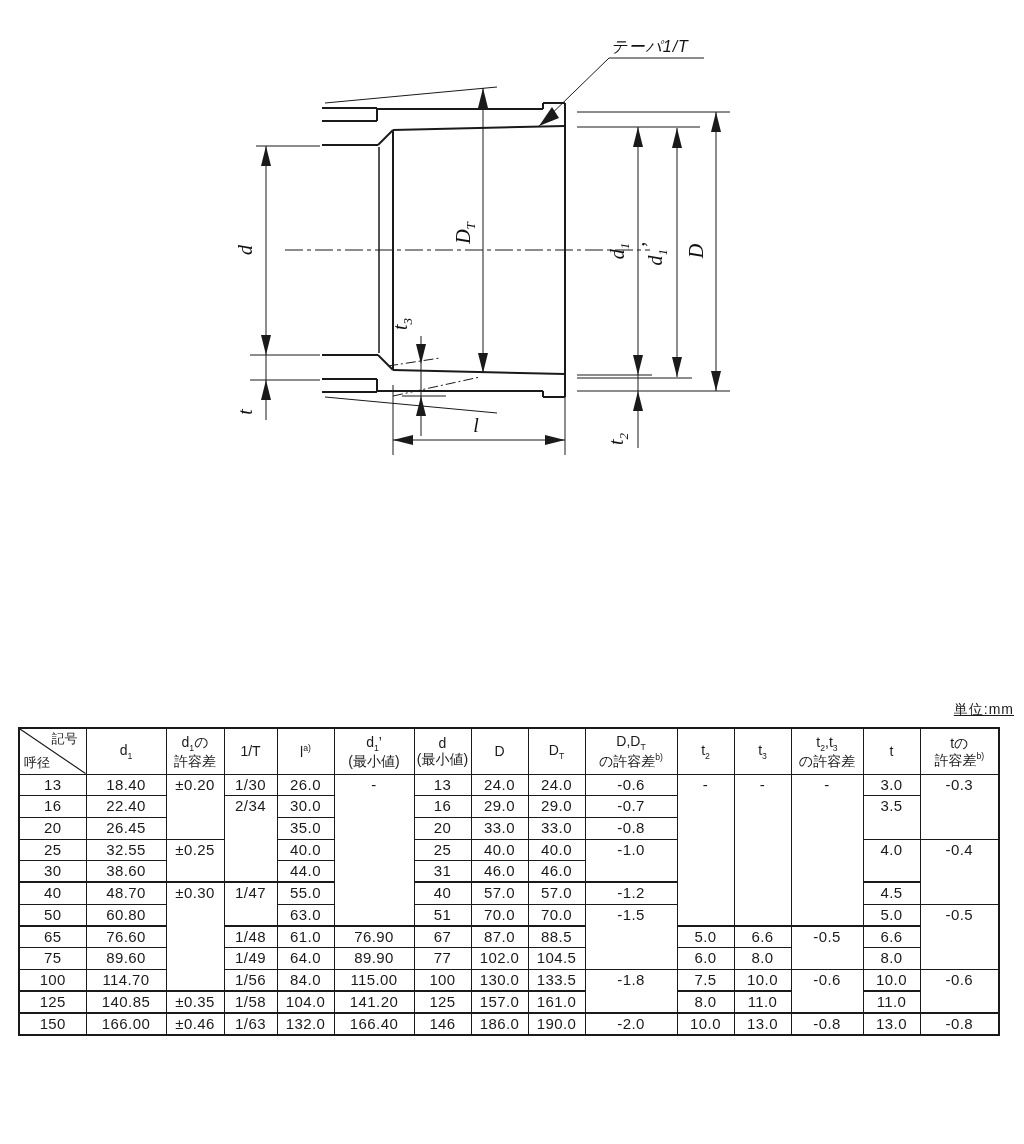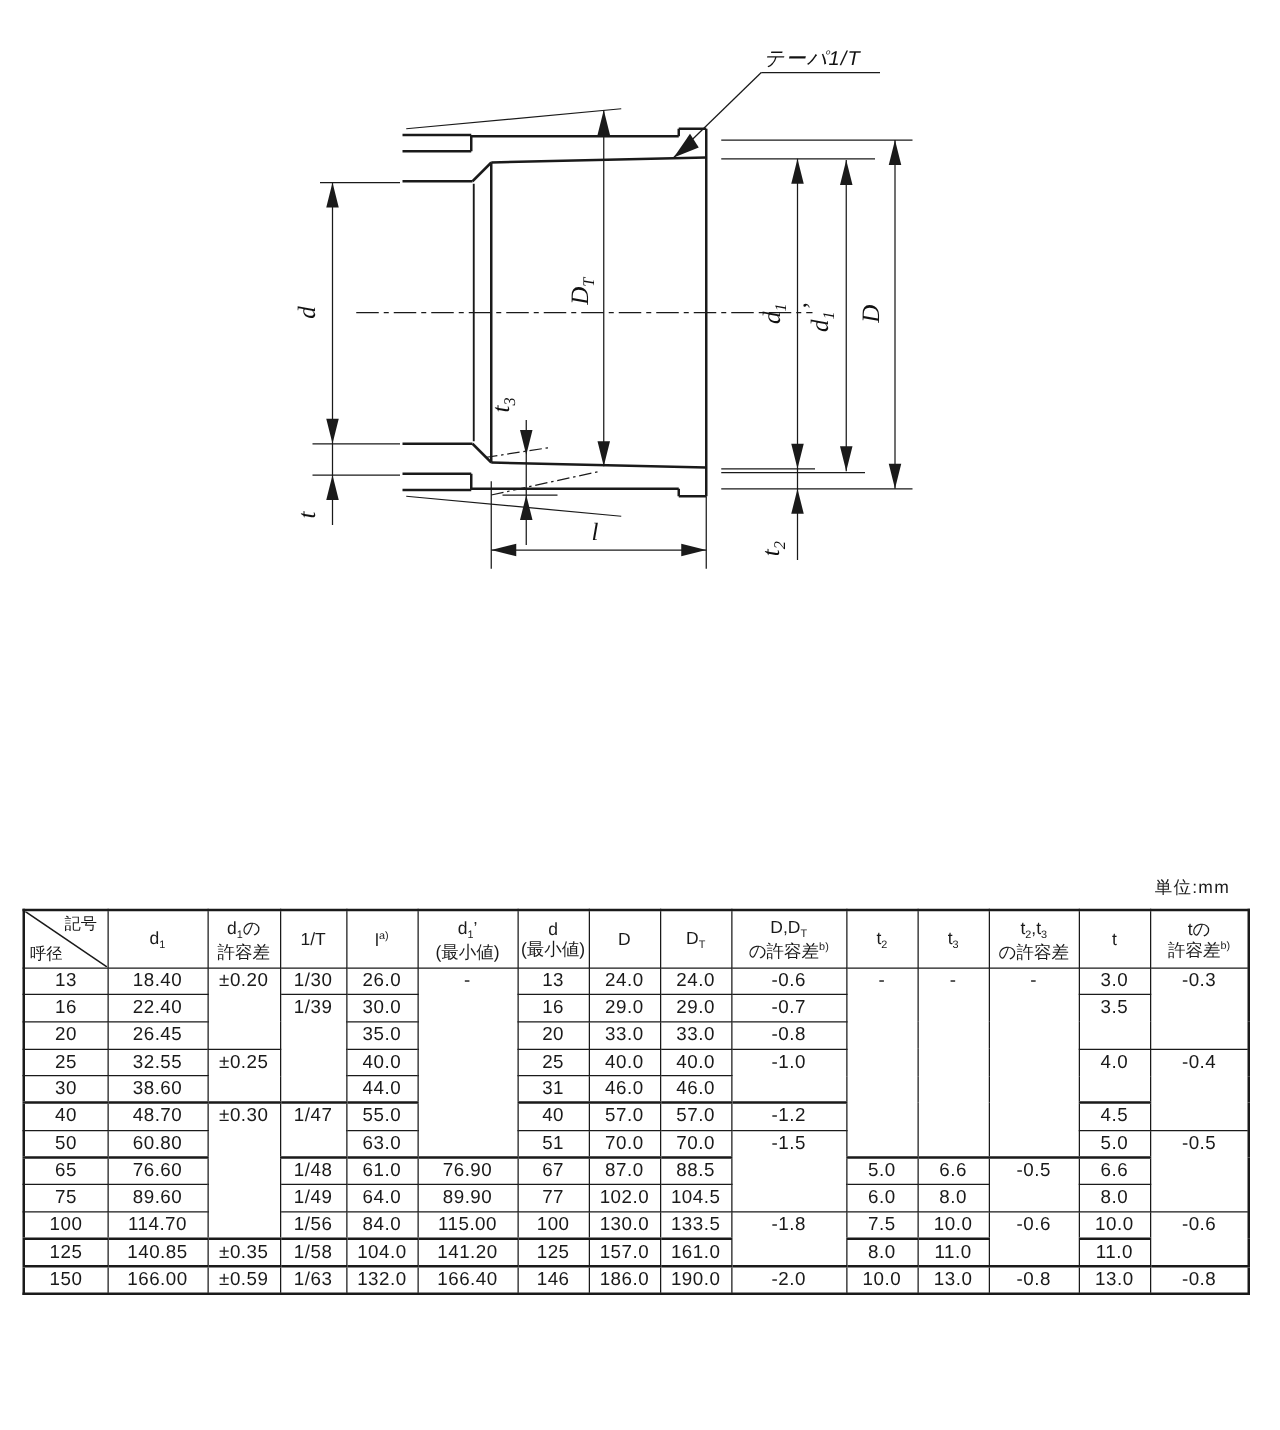--- a/index.html
+++ b/index.html
@@ -11,21 +11,21 @@
   .thick{stroke:#1a1a1a;stroke-width:2;fill:none;}
   .thin{stroke:#1a1a1a;stroke-width:1;fill:none;}
   .thin15{stroke:#1a1a1a;stroke-width:1.5;fill:none;}
   .arrow{fill:#1a1a1a;stroke:none;}
   .dimtext{font-family:"Liberation Serif","DejaVu Serif",serif;font-style:italic;
            font-size:20px;fill:#111;}
   .tsub{font-size:13px;}
   .tapertext{font-family:"Liberation Sans",sans-serif;font-style:italic;font-size:16px;fill:#111;letter-spacing:1px;}
 
   
-  #unit{position:absolute;top:701px;right:40px;font-size:14px;letter-spacing:1px;}
+  #unit{position:absolute;top:701px;right:10px;font-size:14px;letter-spacing:1px;text-decoration:underline;}
 
   
   #tblwrap{position:absolute;left:18px;top:727px;}
   table{border-collapse:collapse;table-layout:fixed;width:980px;border:2px solid #1a1a1a;}
   th,td{border:1px solid #1a1a1a;padding:0;text-align:center;overflow:hidden;}
   thead tr{height:46px;}
   tbody tr{height:21.7px;}
   th{font-size:14px;font-weight:normal;line-height:1.15;vertical-align:middle;}
   tbody td{font-size:15px;vertical-align:top;line-height:20px;letter-spacing:0.4px;
            font-family:"Liberation Sans","DejaVu Sans",sans-serif;}
@@ -217,21 +217,21 @@
             <td>-0.6</td>
             <td rowspan="7">-</td>
             <td rowspan="7">-</td>
             <td rowspan="7">-</td>
             <td>3.0</td>
             <td rowspan="3">-0.3</td>
           </tr>
           <tr>
             <td>16</td>
             <td>22.40</td>
-            <td rowspan="4">1/39</td>
+            <td rowspan="4">2/34</td>
             <td>30.0</td>
             <td>16</td>
             <td>29.0</td>
             <td>29.0</td>
             <td>-0.7</td>
             <td rowspan="2">3.5</td>
           </tr>
           <tr>
             <td>20</td>
             <td>26.45</td>
@@ -337,21 +337,21 @@
             <td>125</td>
             <td>157.0</td>
             <td>161.0</td>
             <td>8.0</td>
             <td>11.0</td>
             <td>11.0</td>
           </tr>
           <tr class="grp">
             <td>150</td>
             <td>166.00</td>
-            <td>±0.59</td>
+            <td>±0.46</td>
             <td>1/63</td>
             <td>132.0</td>
             <td>166.40</td>
             <td>146</td>
             <td>186.0</td>
             <td>190.0</td>
             <td>-2.0</td>
             <td>10.0</td>
             <td>13.0</td>
             <td>-0.8</td>

